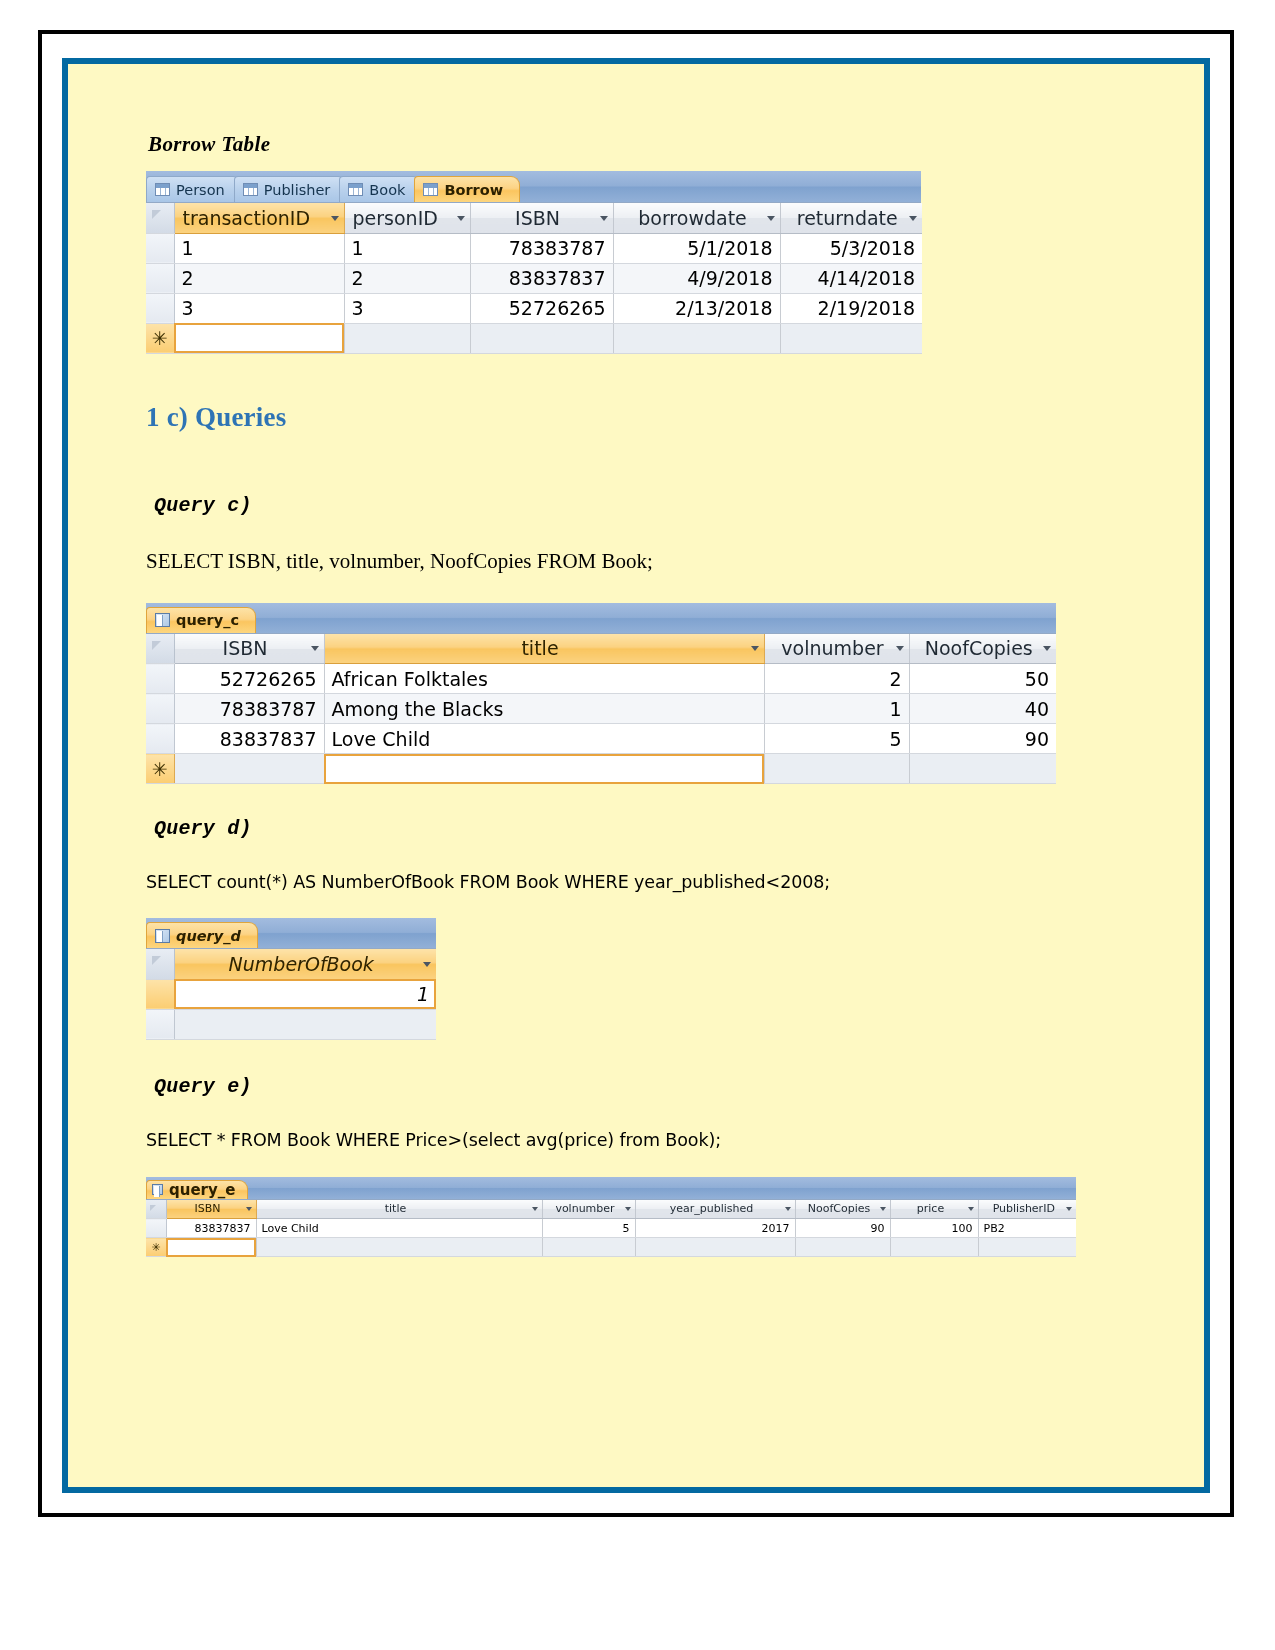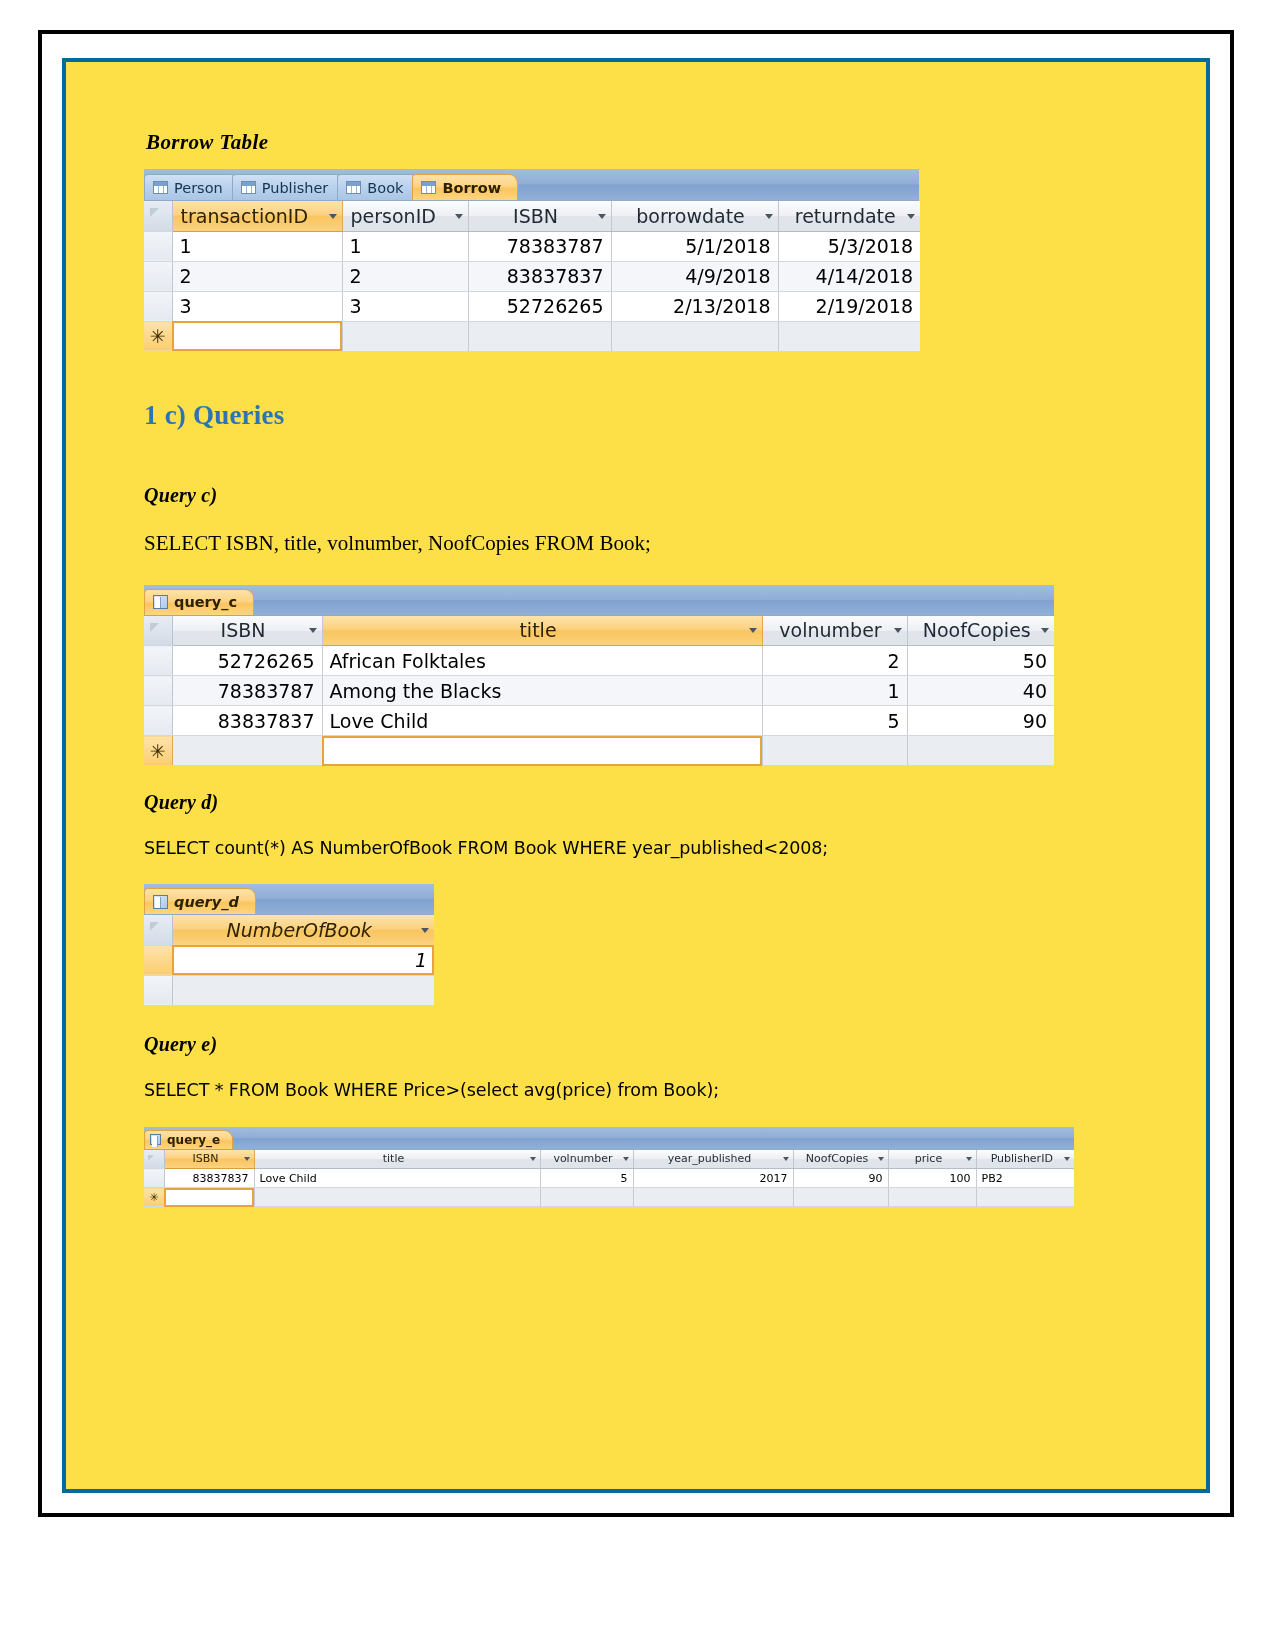--- a/index.html
+++ b/index.html
@@ -24,23 +24,23 @@
     border: 4px solid #000000;
     box-sizing: border-box;
     background: #ffffff;
   }
   .page-inner {
     position: absolute;
     left: 20px;
     top: 24px;
     right: 20px;
     bottom: 20px;
-    border: 4px solid #0369a1;
+    border: 6px solid #0369a1;
     box-sizing: border-box;
-    background: #fde047;
+    background: #fef9c3;
   }
   .content {
     position: absolute;
     left: 78px;
     top: 68px;
     width: 990px;
   }
 
   
   .h-borrow {
@@ -54,26 +54,26 @@
   }
   .h-queries {
     font-family: "Liberation Serif", serif;
     font-weight: bold;
     font-size: 27px;
     color: #2e74b5;
     margin: 0;
     letter-spacing: .2px;
   }
   .h-query-sub {
-    font-family: Liberation Serif, serif;
+    font-family: Liberation Mono, monospace;
     font-style: italic;
     font-weight: bold;
     font-size: 20px;
     color: #000000;
-    margin: 0;
+    margin: 8px;
     letter-spacing: .2px;
   }
   .sql-serif {
     font-family: "Liberation Serif", serif;
     font-size: 21px;
     color: #000000;
     margin: 0;
   }
   .sql-sans {
     font-family: "DejaVu Sans", sans-serif;
@@ -265,21 +265,21 @@
   #queryc-window .colhdr { font-size: 19px; }
 
   
   #queryd-window { width: 290px; font-style: italic; }
   #queryd-window .scell { height: 30px; font-size: 19px; }
   #queryd-window .colhdr { font-size: 19px; }
 
   
   #querye-window { width: 930px; }
   #querye-window .tabbar { height: 22px; }
-  #querye-window .tab { height: 19px; font-size: 12px; padding: 0 12px 0 5px; }
+  #querye-window .tab { height: 19px; font-size: 15px; padding: 0 12px 0 5px; }
   #querye-window .qry-ico { width: 11px; height: 11px; }
   #querye-window .scell { height: 19px; font-size: 11px; }
   #querye-window .colhdr { font-size: 11px; padding: 0 12px 0 5px; }
   #querye-window .colhdr .caret {
     border-left-width: 3px; border-right-width: 3px; border-top-width: 4px; right: 4px;
   }
   #querye-window .hdr-sel::after { left: 4px; top: 5px; border-left-width: 6px; border-bottom-width: 6px; }
   #querye-window .num { padding-right: 5px; }
   #querye-window .txt { padding-left: 5px; }
 </style>

